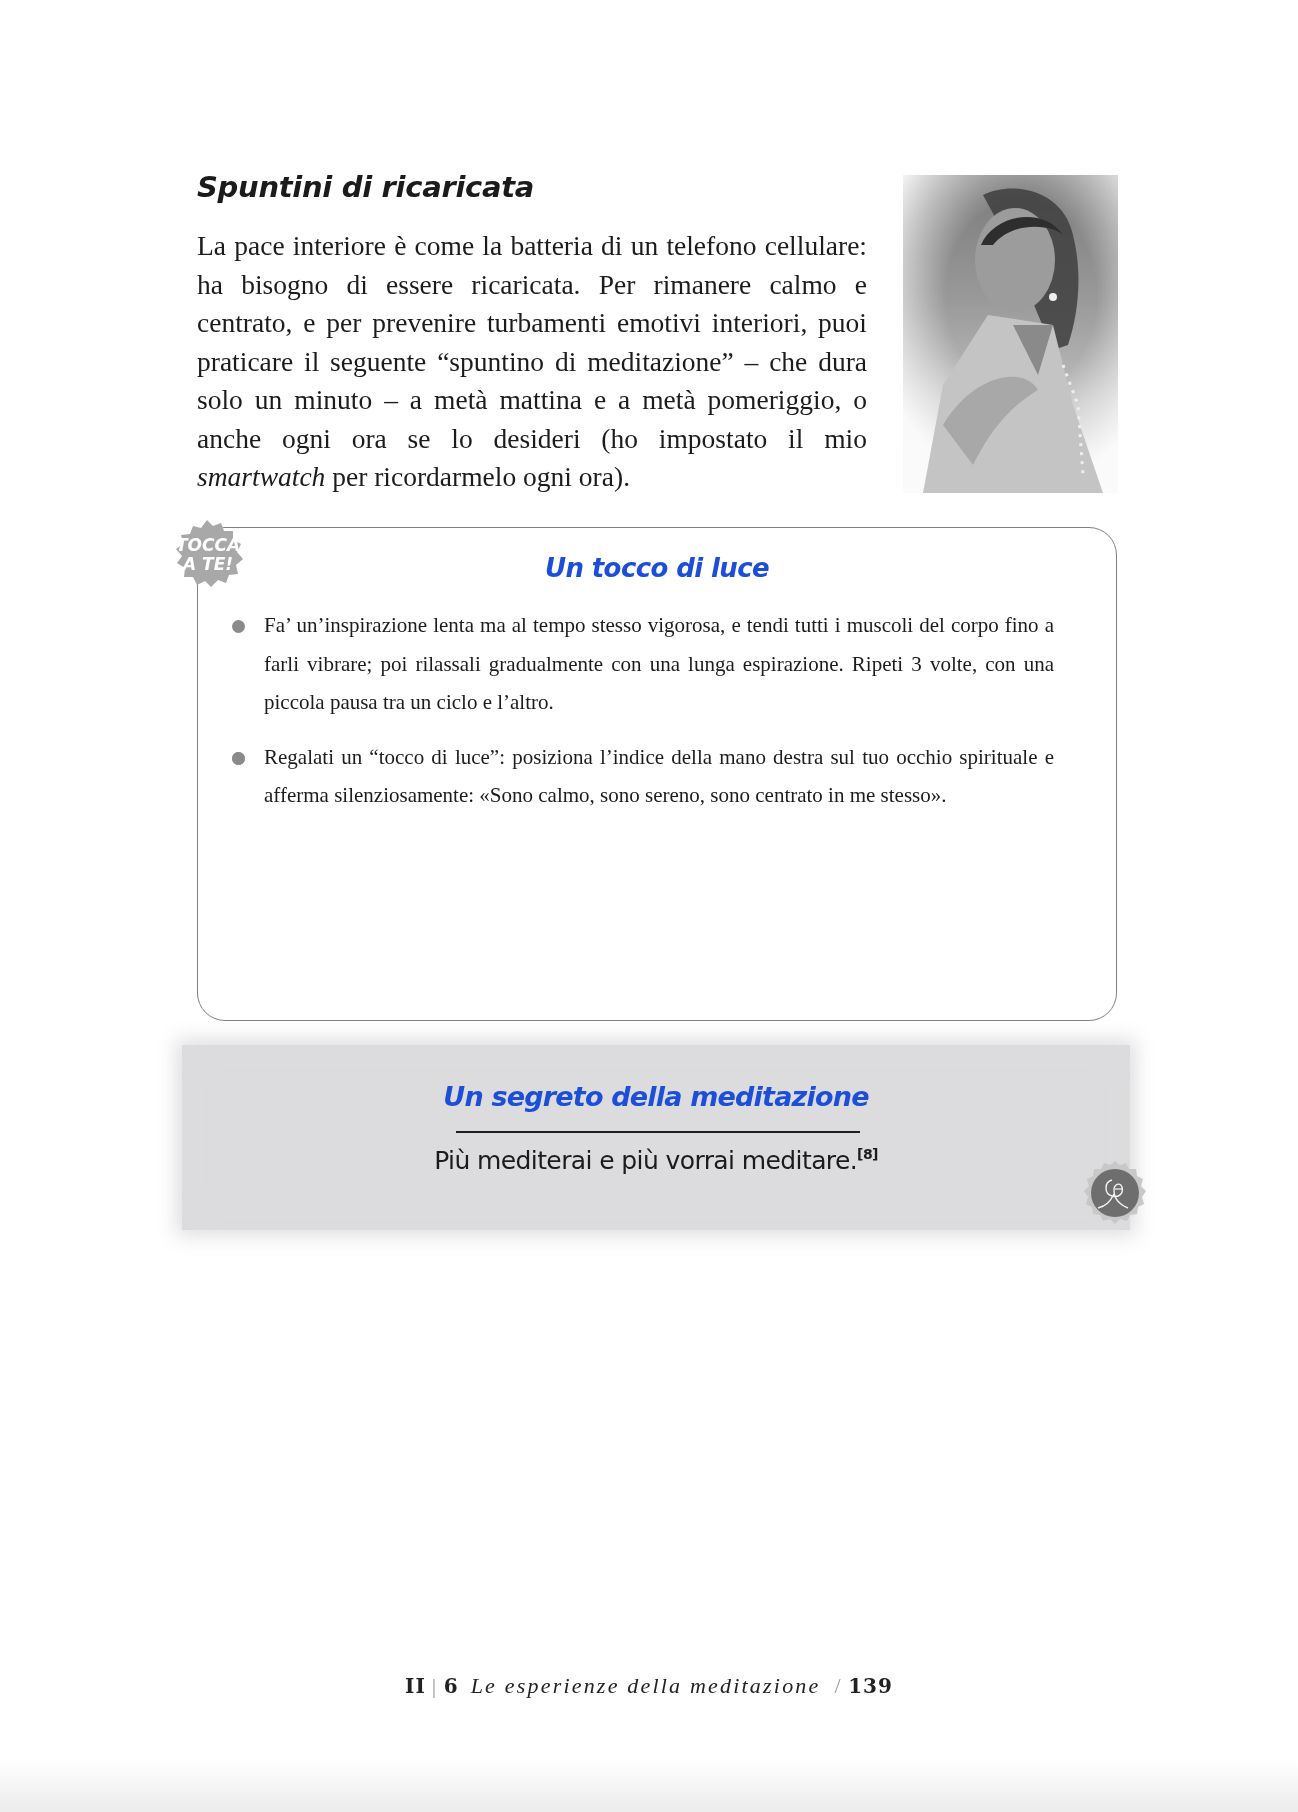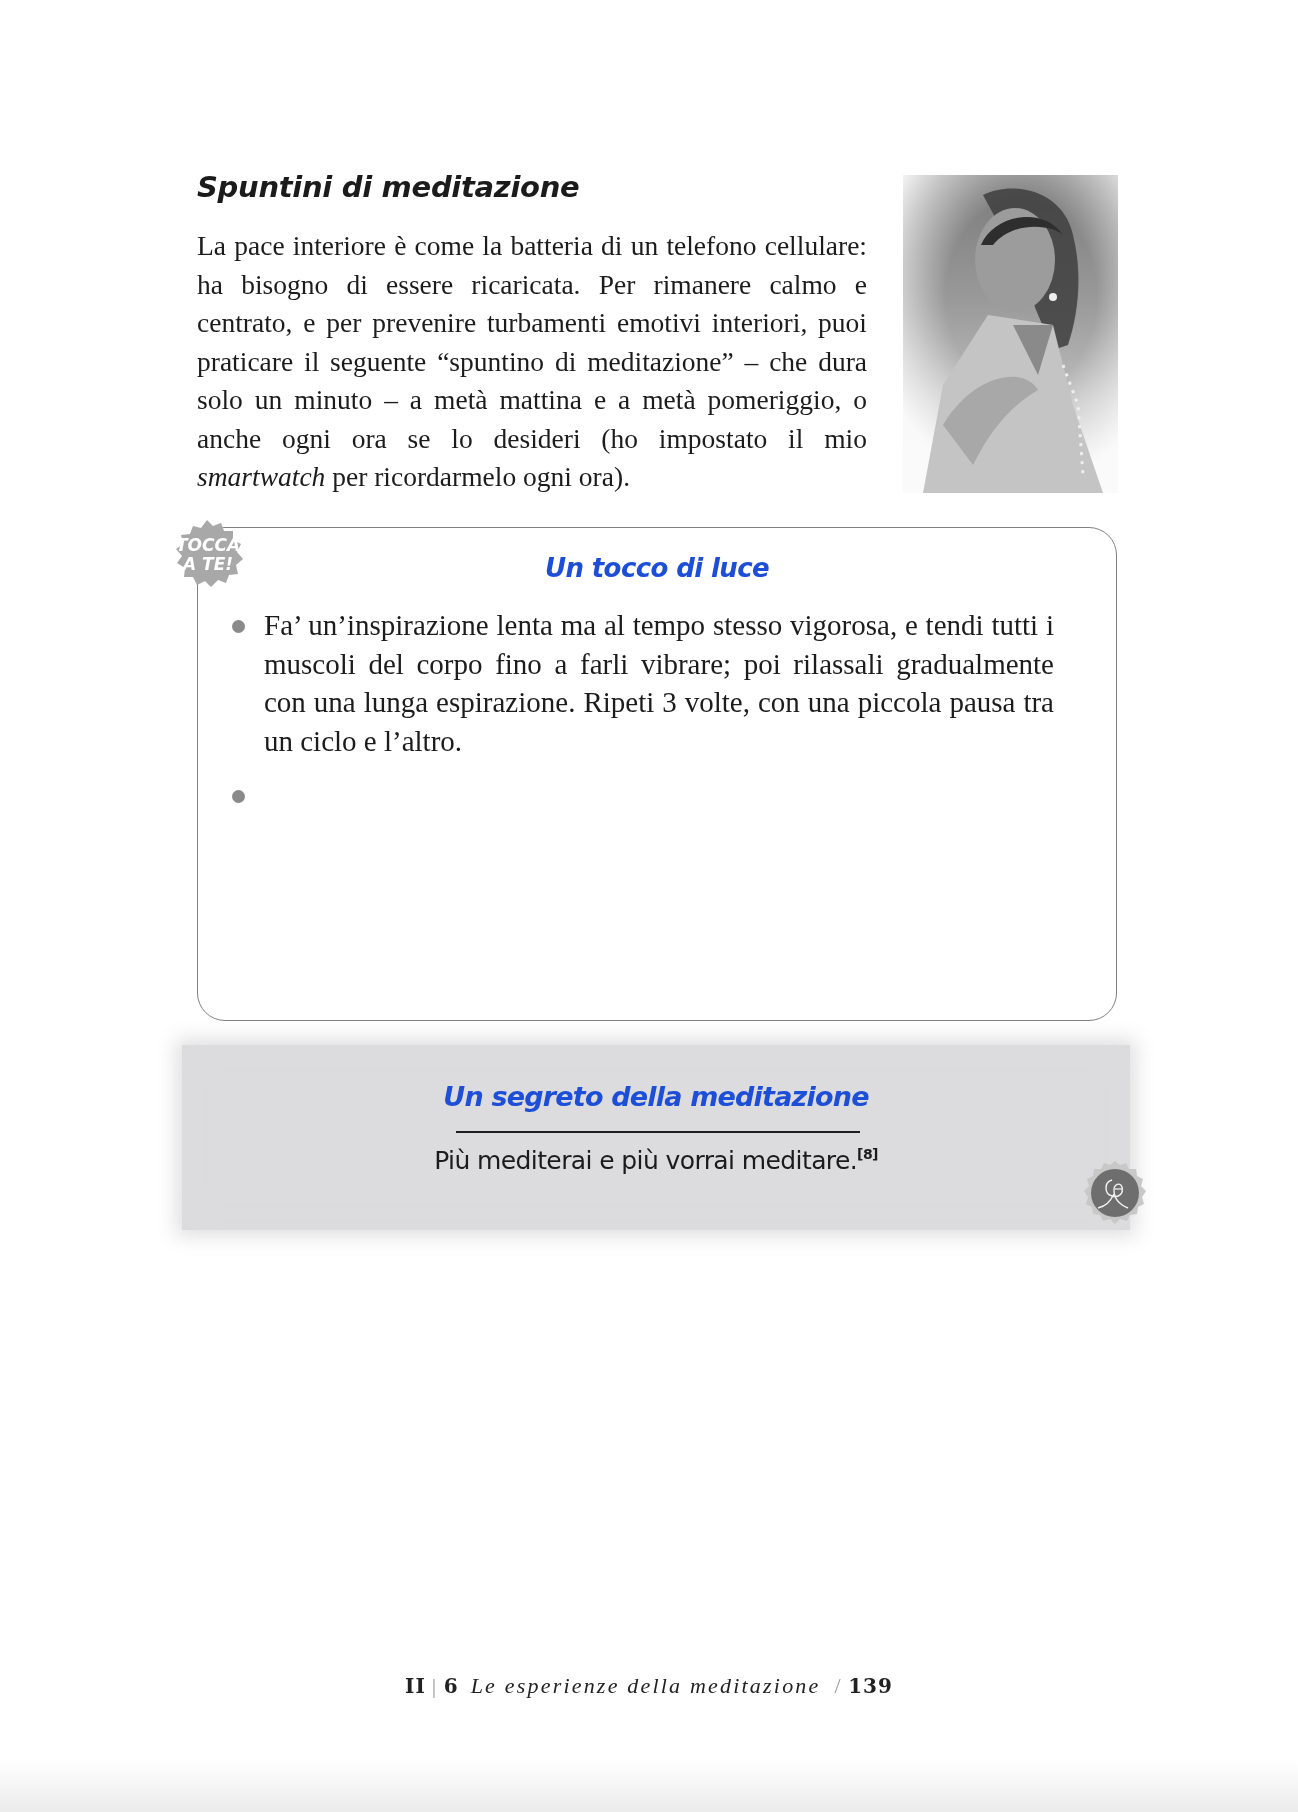--- a/index.html
+++ b/index.html
@@ -39,21 +39,21 @@
     .badge {
       left: 168px; top: 518px; width: 78px; height: 72px;
     }
     .box-title {
       left: 197px; top: 553px; width: 920px; text-align: center;
       font-family: "DejaVu Sans", sans-serif; font-style: italic; font-weight: bold;
       font-size: 26px; letter-spacing: -0.6px; color: #1d4ed8;
     }
     .bullets {
       left: 230px; top: 606px; width: 824px; margin: 0; padding: 0; list-style: none;
-      font-family: "Liberation Serif", serif; font-size: 29px; line-height: 38.5px; color: #1c1c1c;
+      font-family: "Liberation Serif", serif; font-size: 21px; line-height: 38.5px; color: #1c1c1c;
     }
     .bullets li { position: relative; padding-left: 34px; text-align: justify; margin-bottom: 16px; }
     .bullets li .dot {
       position: absolute; left: 2px; top: 14px; width: 13px; height: 13px; border-radius: 50%;
       background: #8a8a8a;
     }
 
     .secret {
       left: 182px; top: 1045px; width: 948px; height: 185px;
       background: #dcdcde;
@@ -78,21 +78,21 @@
       font-family: "Liberation Serif", serif; font-size: 22px; color: #222;
       letter-spacing: 1.5px;
     }
     .footer .b { font-family: "DejaVu Serif", serif; font-weight: bold; font-size: 20px; letter-spacing: 1px; }
     .footer .sep { color: #9a9a9a; margin: 0 6px; }
     .footer .it { font-style: italic; letter-spacing: 2.2px; margin: 1px 8px 0 12px; }
   </style>
 </head>
 <body>
 
-<div class="abs section-title">Spuntini di meditazione</div>
+<div class="abs section-title">Spuntini di ricaricata</div>
 
 <div class="abs intro"><span>La pace interiore è come la batteria di un telefono cellulare: ha bisogno di essere ricaricata. Per rimanere calmo e centrato, e per prevenire turbamenti emotivi interiori, puoi praticare il seguente “spuntino di meditazione” – che dura solo un minuto – a metà mattina e a metà pomeriggio, o anche ogni ora se lo desideri (ho impostato il mio </span><em>smartwatch</em><span> per ricordarmelo ogni ora).</span></div>
 
 <div class="abs photo" title="Donna con occhi chiusi e mani sul petto">
   <svg width="215" height="318" viewBox="0 0 215 318">
     <path d="M80 20 C110 5 160 15 170 60 C180 100 175 140 165 170 L150 175 C140 150 125 120 118 90 Z" fill="#3e3e3e" opacity="0.85"></path>
     <ellipse cx="112" cy="85" rx="40" ry="52" fill="#9c9c9c"></ellipse>
     <path d="M78 70 C90 40 140 30 160 60 C150 50 110 45 90 70 Z" fill="#2e2e2e"></path>
     <circle cx="150" cy="122" r="4" fill="#eee"></circle>
     <path d="M85 140 L150 150 L170 230 L200 318 L20 318 L40 210 Z" fill="#c4c4c4"></path>
@@ -110,20 +110,21 @@
     <text x="40" y="33" text-anchor="middle" font-family="DejaVu Sans, sans-serif" font-weight="bold" font-style="italic" font-size="17" fill="#ffffff">TOCCA</text>
     <text x="40" y="52" text-anchor="middle" font-family="DejaVu Sans, sans-serif" font-weight="bold" font-style="italic" font-size="17" fill="#ffffff">A TE!</text>
   </svg>
 </div>
 
 <div class="abs box-title">Un tocco di luce</div>
 
 <ul class="abs bullets">
   <li><span class="dot"></span><span>Fa’ un’inspirazione lenta ma al tempo stesso vigorosa, e tendi tutti i muscoli del corpo fino a farli vibrare; poi rilassali gradualmente con una lunga espirazione. Ripeti 3 volte, con una piccola pausa tra un ciclo e l’altro.</span></li>
   <li><span class="dot"></span></li>
+  <li><span class="dot"></span><span>Regalati un “tocco di luce”: posiziona l’indice della mano destra sul tuo occhio spirituale e afferma silenziosamente: «Sono calmo, sono sereno, sono centrato in me stesso».</span></li>
 </ul>
 
 <div class="abs secret"></div>
 <div class="abs secret-title">Un segreto della meditazione</div>
 <div class="abs secret-rule"></div>
 <div class="abs secret-text"><span>Più mediterai e più vorrai meditare.</span><sup>[8]</sup></div>
 
 <div class="abs seal">
   <svg width="66" height="66" viewBox="0 0 66 66">
     <path d="M33 1 L38 5 L44 3 L47 9 L54 9 L55 16 L61 19 L59 26 L64 31 L60 37 L62 44 L56 47 L55 54 L48 55 L45 61 L38 59 L33 64 L28 59 L21 61 L18 55 L11 54 L10 47 L4 44 L6 37 L2 31 L7 26 L5 19 L11 16 L12 9 L19 9 L22 3 L28 5 Z" fill="#c8c8c8"></path>

